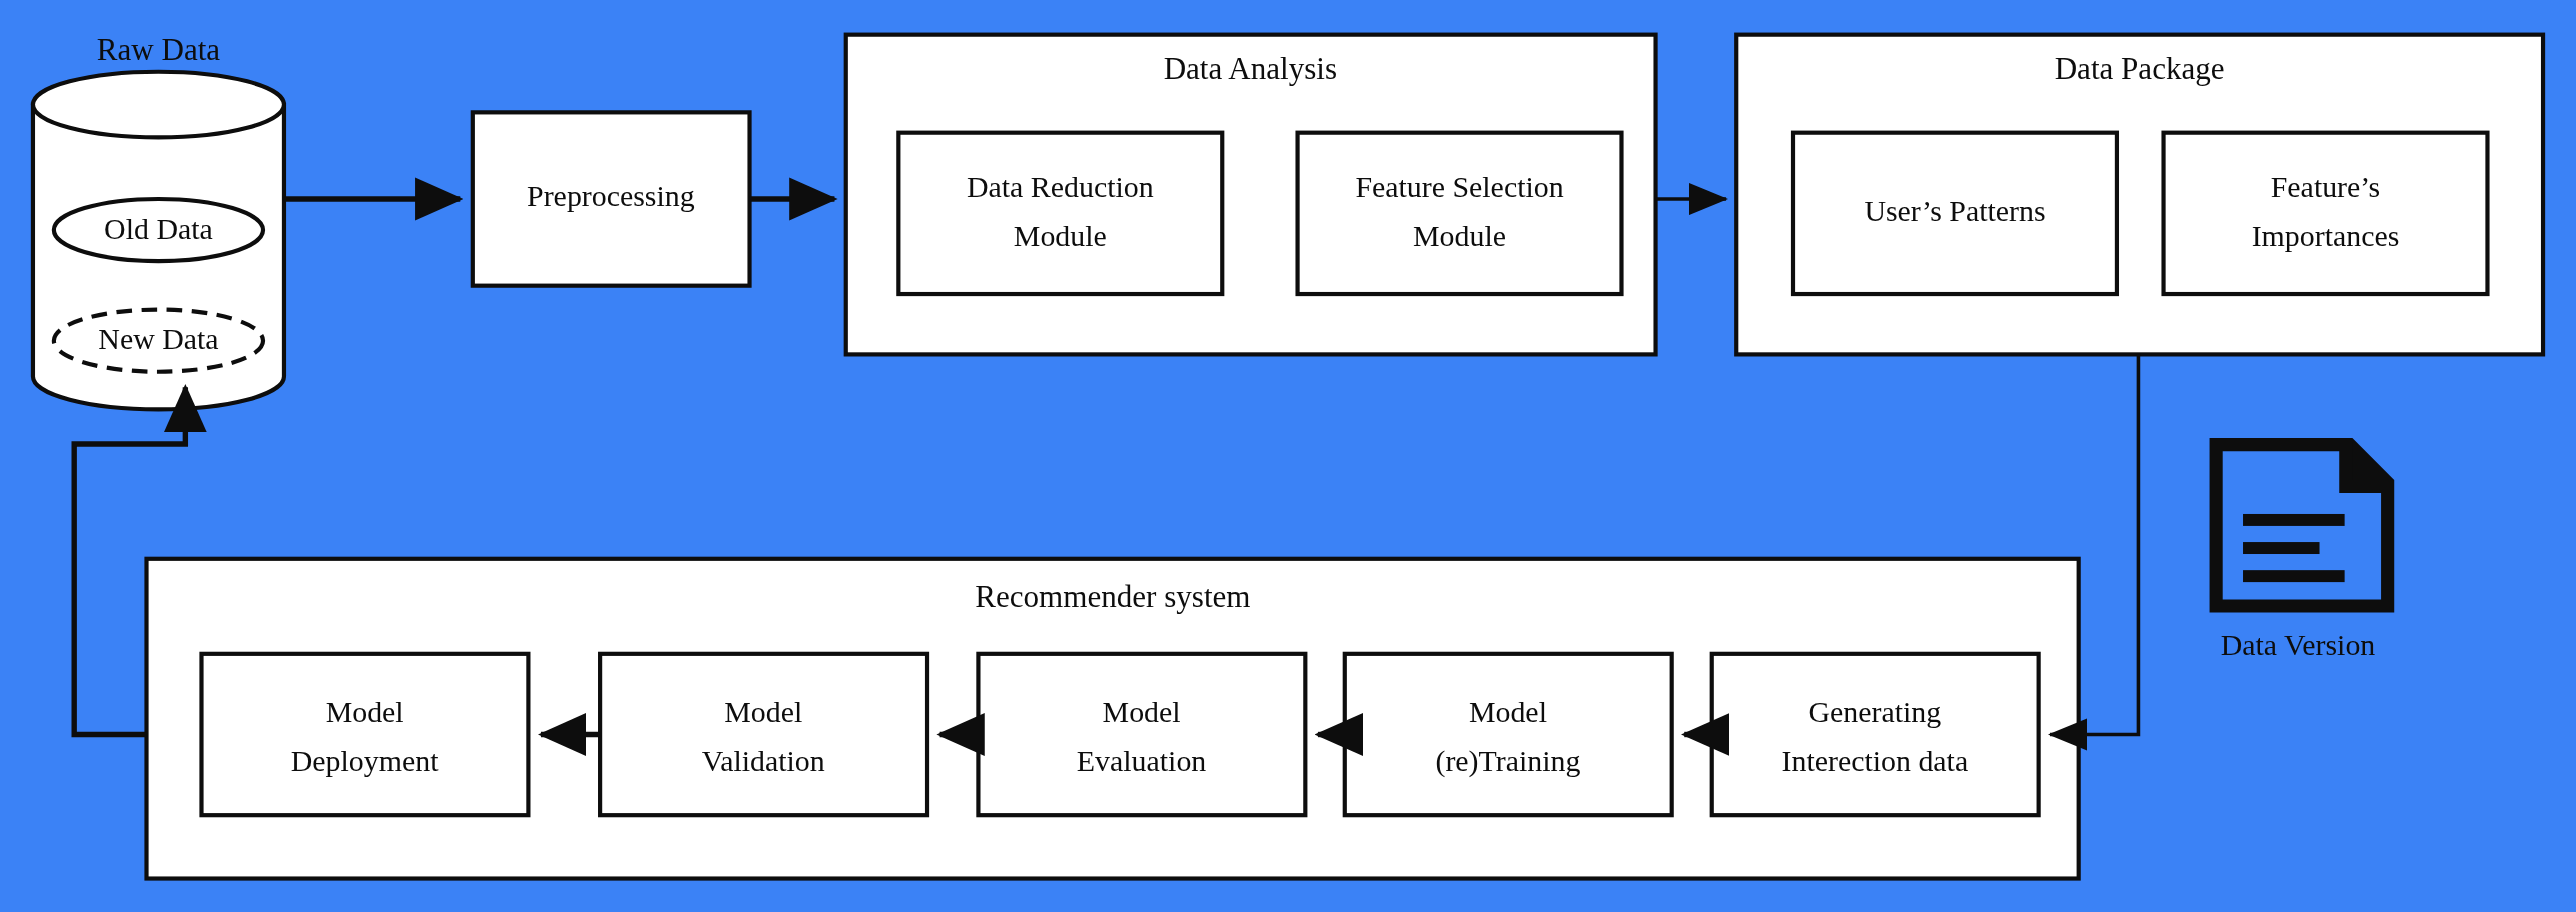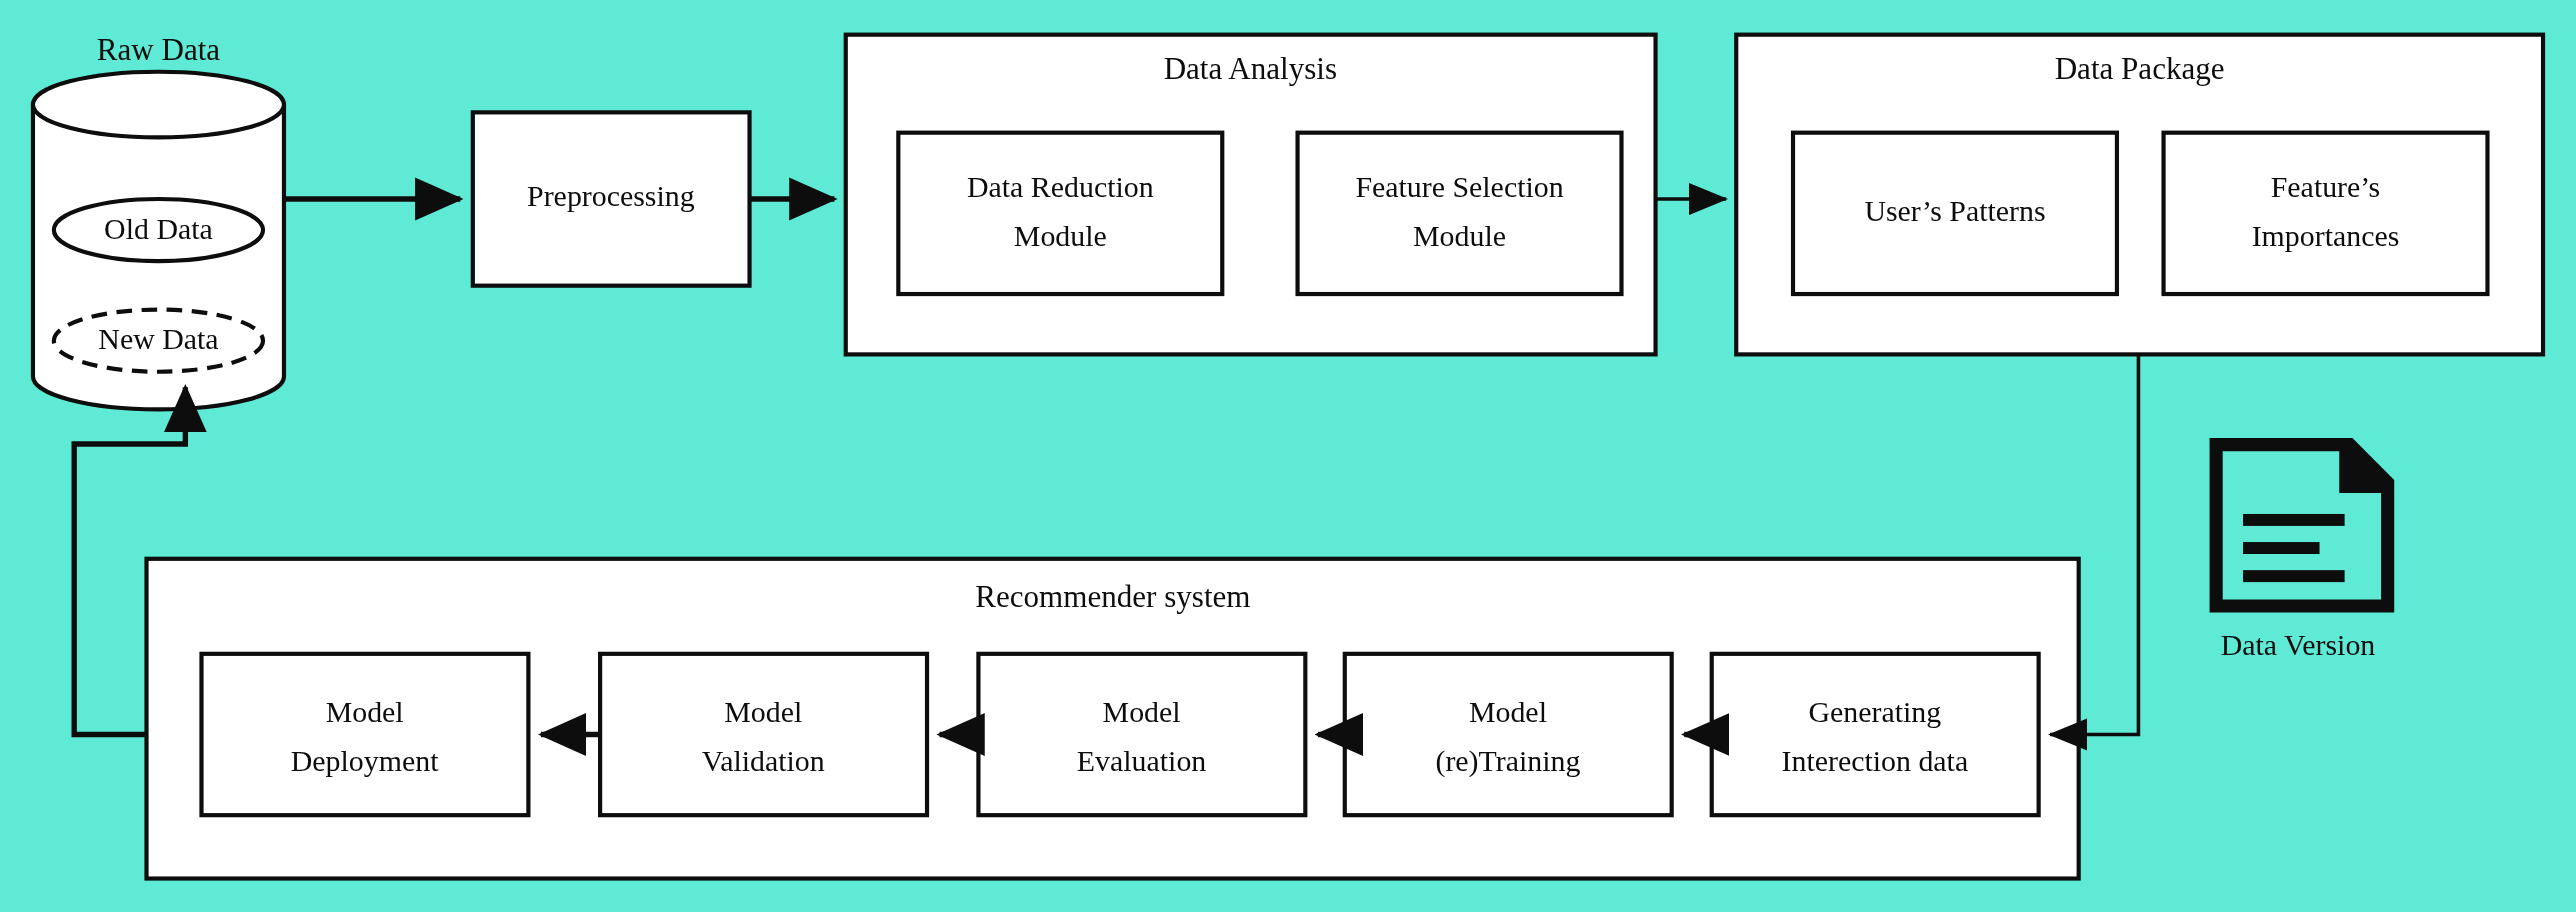--- a/index.html
+++ b/index.html
@@ -1,19 +1,19 @@
 <!DOCTYPE html>
 <html style="font-size:9.6px"><head>
 <meta charset="utf-8">
 <style>
   html,body{margin:0;padding:0;background:#ffffff;}
   #stage{
     position:relative;
     width:2576px;height:912px;
-    background:#5eead4;
+    background:#3b82f6;
     font-family:"Liberation Serif","DejaVu Serif",serif;
     overflow:hidden;
   }
   svg{display:block;}
   .dg-text{
     font-family:"Liberation Serif","DejaVu Serif",serif;
     fill:#0d0d0d;
     text-anchor:middle;
     dominant-baseline:middle;
   }

